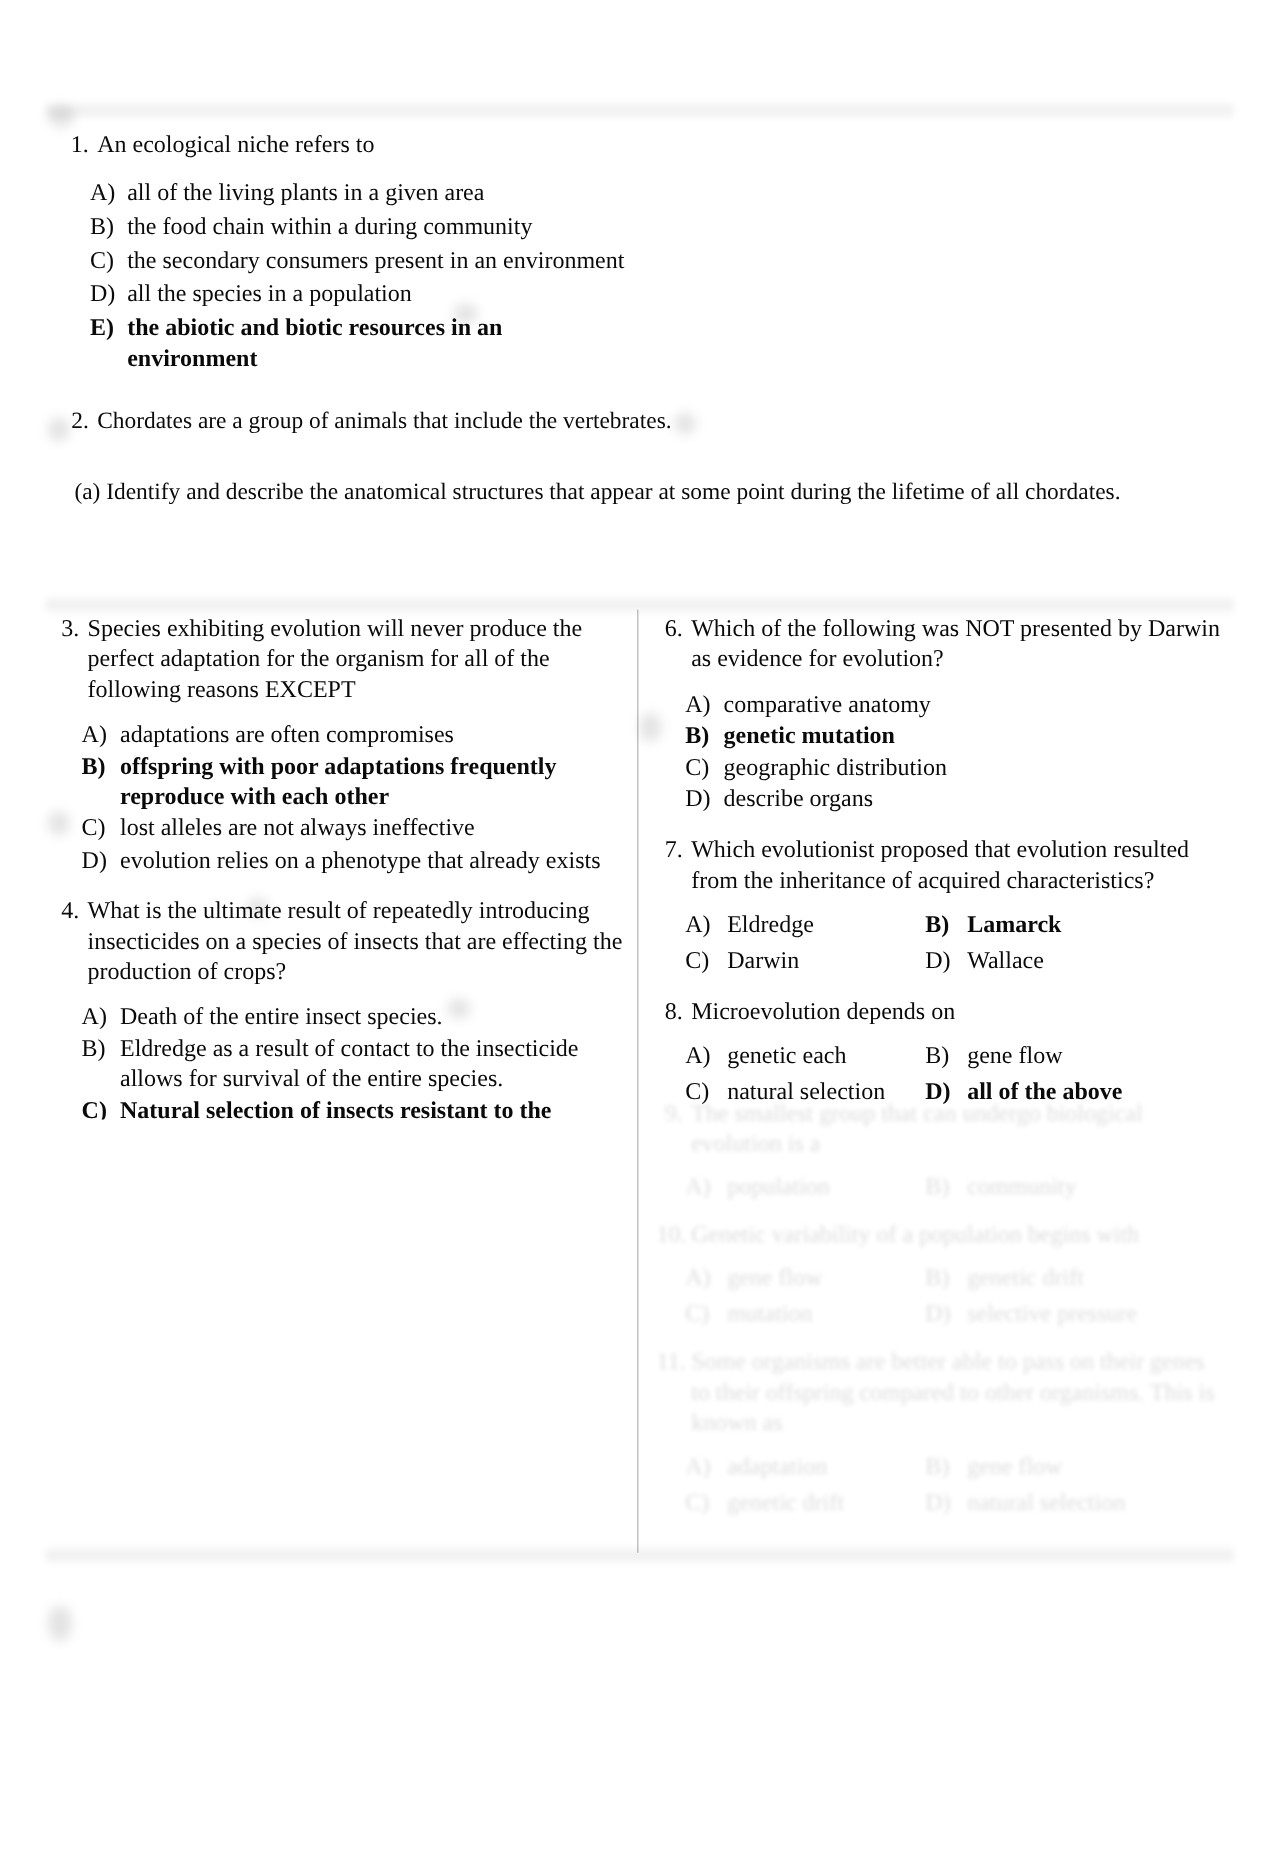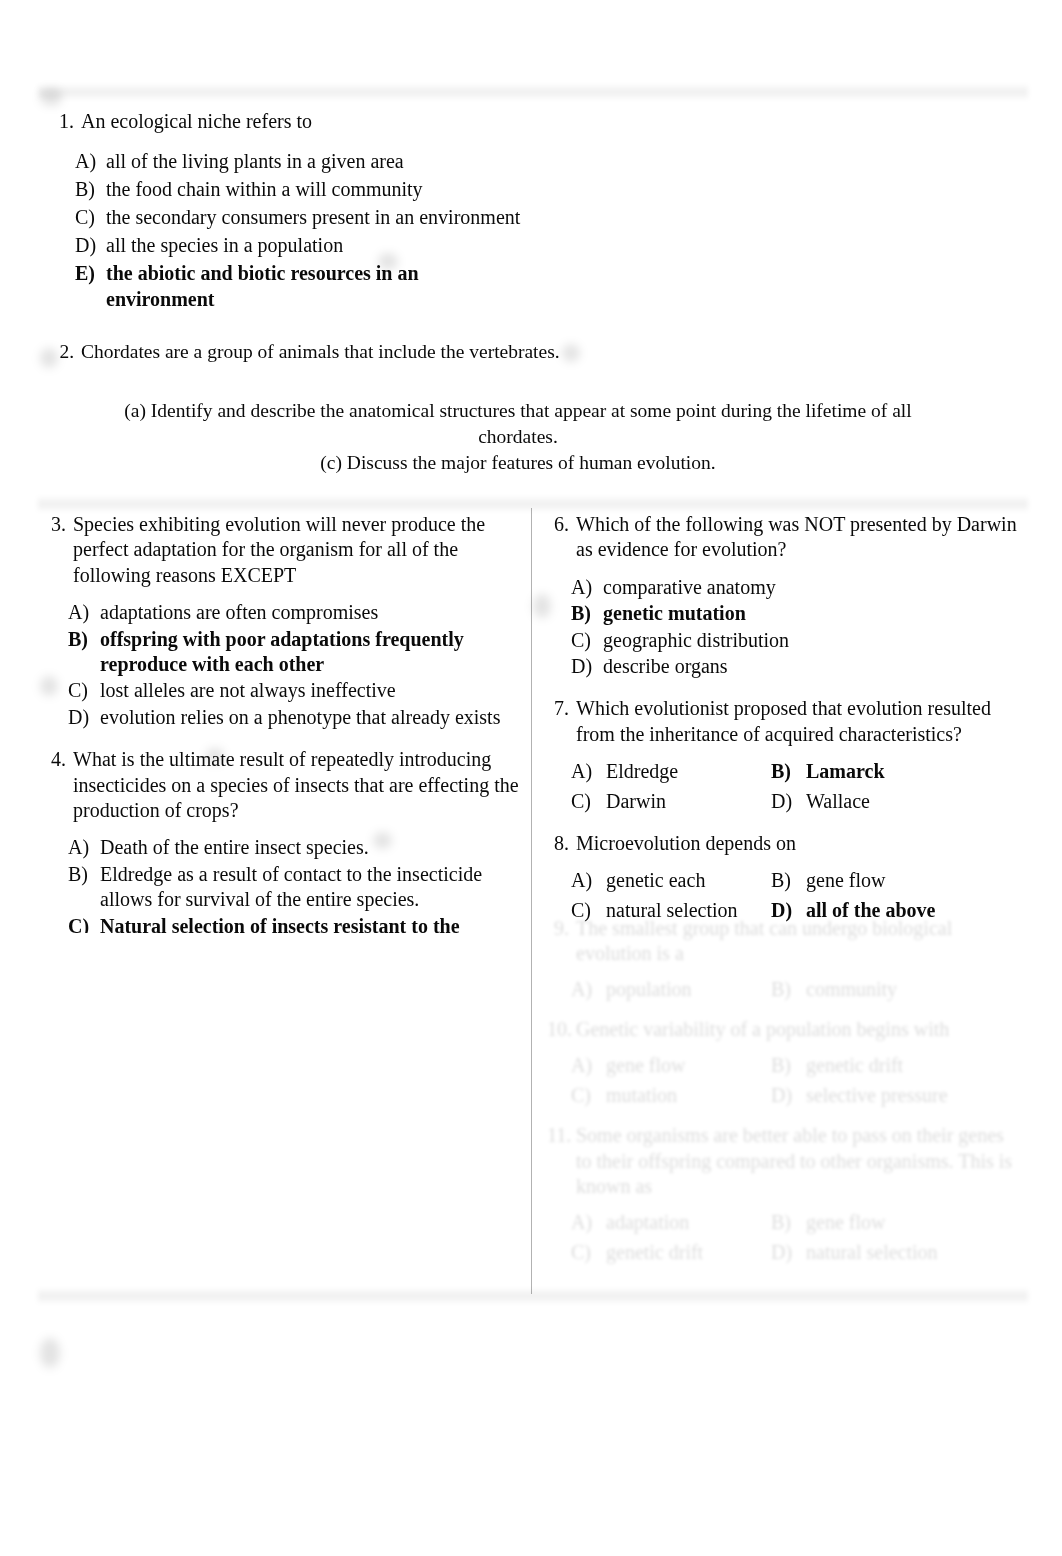--- a/index.html
+++ b/index.html
@@ -105,23 +105,22 @@
   
   #q2 {
     left: 52px;
     top: 339px;
     width: 900px;
     font-size: 19.5px;
     line-height: 1.30;
   }
   #q2 .q-num { width: 22px; }
   #q2 .sub {
-    margin-left: 32px;
+    margin-left: 10px;
     margin-top: 34px;
-    text-align: center;
   }
   #q2 .sub p {
     margin: 0 0 1px 0;
   }
 
   
   .col {
     position: absolute;
     top: 512px;
     font-size: 20px;
@@ -216,21 +215,21 @@
       <span class="q-num">1.</span>
       <span class="q-text">An ecological niche refers to</span>
     </div>
     <div class="opts">
       <div class="opt">
         <span class="opt-letter">A)</span>
         <span class="opt-body">all of the living plants in a given area</span>
       </div>
       <div class="opt">
         <span class="opt-letter">B)</span>
-        <span class="opt-body">the food chain within a will community</span>
+        <span class="opt-body">the food chain within a during community</span>
       </div>
       <div class="opt">
         <span class="opt-letter">C)</span>
         <span class="opt-body">the secondary consumers present in an environment</span>
       </div>
       <div class="opt">
         <span class="opt-letter">D)</span>
         <span class="opt-body">all the species in a population</span>
       </div>
       <div class="opt">
@@ -240,21 +239,20 @@
     </div>
   </div>
 
   <div class="q" id="q2">
     <div class="q-line">
       <span class="q-num">2.</span>
       <span class="q-text">Chordates are a group of animals that include the vertebrates.</span>
     </div>
     <div class="sub">
       <p>(a) Identify and describe the anatomical structures that appear at some point during the lifetime of all chordates.</p>
-      <p>(c) Discuss the major features of human evolution.</p>
     </div>
   </div>
 
   <div class="col col-left">
 
     <div class="q">
       <div class="q-line">
         <span class="q-num">3.</span>
         <span class="q-text">Species exhibiting evolution will never produce the perfect adaptation for the organism for all of the following reasons EXCEPT</span>
       </div>

